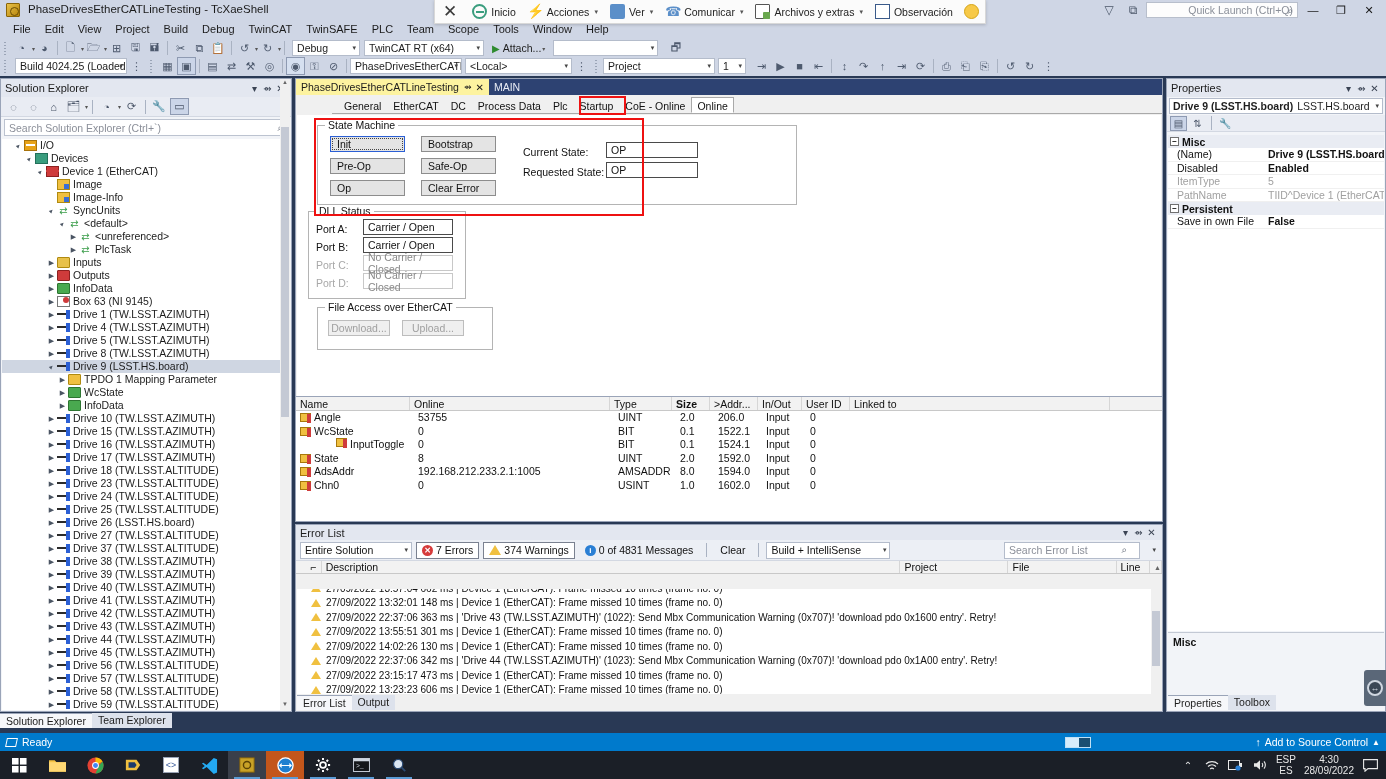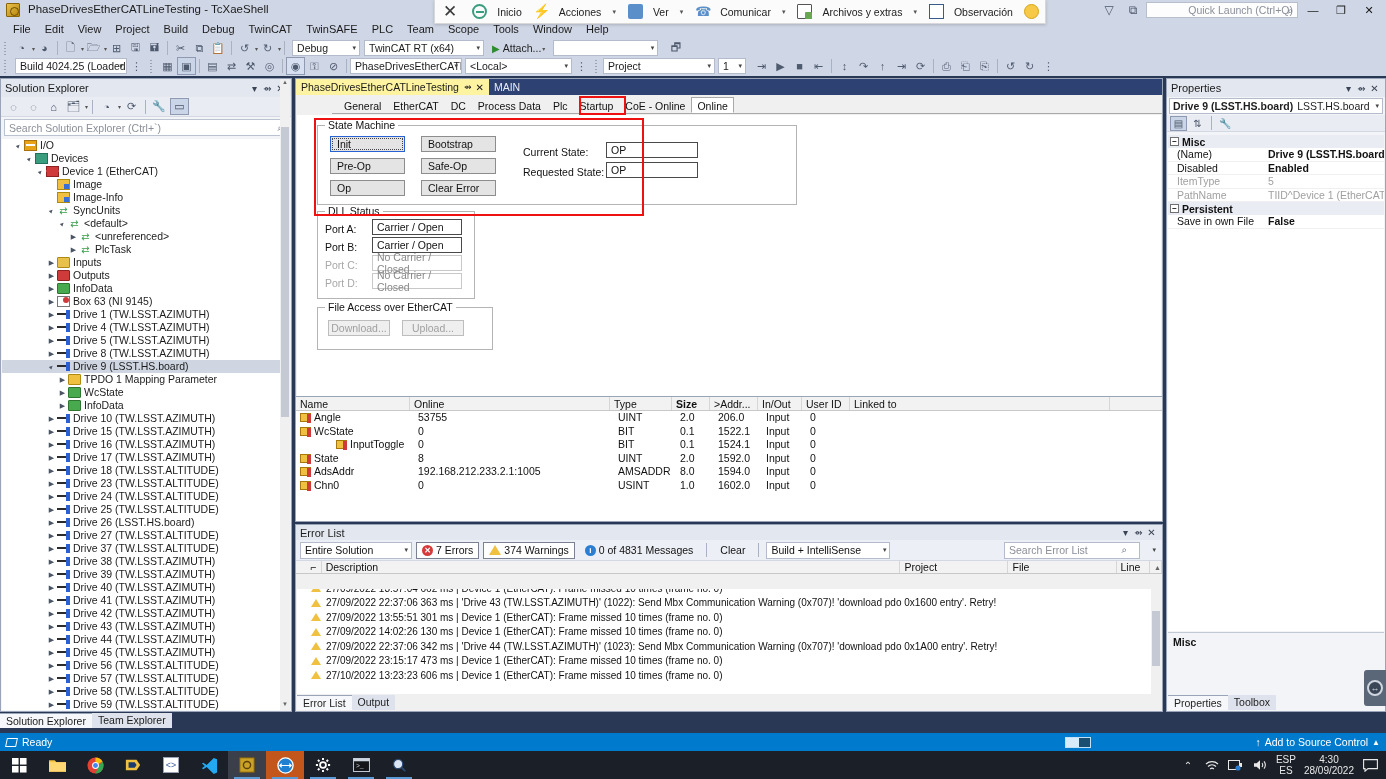--- a/index.html
+++ b/index.html
@@ -30,21 +30,21 @@
   
   .menubar { position:absolute; left:0; top:20px; width:1386px; height:18px; background:#cfd6e5;
      display:flex; align-items:center; padding-left:6px; }
   .menubar .mi { padding:0 7px; font-size:11px; color:#1b1b1b; line-height:18px; cursor:default;}
 
   
   .overlay { position:absolute; left:434px; top:0px; height:24px; background:#fbfbfb;
       border:1px solid #d8d8d8; border-top:none; display:flex; align-items:center; padding:0 6px;
       box-shadow:0 1px 3px rgba(0,0,0,.18); z-index:40; }
   .ov-x { font-size:17px; color:#3b3b3b; padding:0 9px 0 2px; font-weight:300; }
-  .ov-item { display:flex; align-items:center; gap:10px; padding:0 6px; font-size:11px; color:#222; white-space:nowrap;}
+  .ov-item { display:flex; align-items:center; gap:4px; padding:0 6px; font-size:11px; color:#222; white-space:nowrap;}
   .ov-item .cap { font-size:10.5px; }
   .ov-caret { font-size:7px; color:#555; margin-left:1px;}
   .ov-ico { width:15px; height:15px; display:inline-block; position:relative; }
   .ico-inicio{ border:2px solid #3a9d7e; border-radius:50%; }
   .ico-inicio::after{content:"";position:absolute;left:2px;top:5px;width:8px;height:2px;background:#3a9d7e;}
   .ico-bolt{ color:#f3a712; font-size:14px; line-height:15px; }
   .ico-ver{ background:#5b8fc9; border-radius:2px; }
   .ico-com{ color:#5b8fc9; font-size:13px; line-height:15px;}
   .ico-arch{ background:#fff; border:1.5px solid #555; border-radius:1px; }
   .ico-arch::after{content:"";position:absolute;right:-1px;bottom:-1px;width:7px;height:7px;background:#6aa84f;border-radius:1px;}
@@ -711,21 +711,21 @@
         <div class="winbtn" style="left:12px;top:32px;width:75px;">Pre-Op</div>
         <div class="winbtn" style="left:103px;top:32px;width:75px;">Safe-Op</div>
         <div class="winbtn" style="left:12px;top:54px;width:75px;">Op</div>
         <div class="winbtn" style="left:103px;top:54px;width:75px;">Clear Error</div>
         <div class="flabel" style="left:205px;top:20px;">Current State:</div>
         <div class="ftext" style="left:288px;top:16px;width:92px;">OP</div>
         <div class="flabel" style="left:205px;top:40px;">Requested State:</div>
         <div class="ftext" style="left:288px;top:36px;width:92px;">OP</div>
       </div>
 
-      <div class="gbox" style="left:20px;top:96px;width:158px;height:88px;">
+      <div class="gbox" style="left:11px;top:96px;width:158px;height:88px;">
         <div class="glegend">DLL Status</div>
         <div class="flabel" style="left:7px;top:11px;">Port A:</div>
         <div class="ftext" style="left:54px;top:7px;width:90px;">Carrier / Open</div>
         <div class="flabel" style="left:7px;top:29px;">Port B:</div>
         <div class="ftext" style="left:54px;top:25px;width:90px;">Carrier / Open</div>
         <div class="flabel dis" style="left:7px;top:47px;">Port C:</div>
         <div class="ftext ro" style="left:54px;top:43px;width:90px;">No Carrier / Closed</div>
         <div class="flabel dis" style="left:7px;top:65px;">Port D:</div>
         <div class="ftext ro" style="left:54px;top:61px;width:90px;">No Carrier / Closed</div>
       </div>
@@ -776,21 +776,21 @@
           </div>
           <div class="gc" style="width: 200px;">0</div>
           <div class="gc" style="width: 62px;">BIT</div>
           <div class="gc" style="width: 38px;">0.1</div>
           <div class="gc" style="width: 48px;">1522.1</div>
           <div class="gc" style="width: 44px;">Input</div>
           <div class="gc" style="width: 48px;">0</div>
           <div class="gc" style="width: 260px;"></div>
         </div>
         <div class="grow">
-          <div class="gc" style="width: 118px; display: flex; align-items: center; padding-left: 40px;">
+          <div class="gc" style="width: 118px; display: flex; align-items: flex-start; padding-left: 40px;">
             <span class="gvar"></span>
             <span>InputToggle</span>
           </div>
           <div class="gc" style="width: 200px;">0</div>
           <div class="gc" style="width: 62px;">BIT</div>
           <div class="gc" style="width: 38px;">0.1</div>
           <div class="gc" style="width: 48px;">1524.1</div>
           <div class="gc" style="width: 44px;">Input</div>
           <div class="gc" style="width: 48px;">0</div>
           <div class="gc" style="width: 260px;"></div>
@@ -876,41 +876,45 @@
       <div class="elch" style="width:34px;">Line</div>
       <div class="elch" style="width:12px;text-align:center;color:#666;font-size:7px;">▲</div>
     </div>
     <div class="el-rows" id="elrows">
         <div class="elrow" style="margin-top: -8px;">
           <span class="elwarn"></span>
           <span>27/09/2022 13:57:04 662 ms | Device 1 (EtherCAT): Frame missed 10 times (frame no. 0)</span>
         </div>
         <div class="elrow">
           <span class="elwarn"></span>
+          <span>27/09/2022 13:32:01 148 ms | Device 1 (EtherCAT): Frame missed 10 times (frame no. 0)</span>
+        </div>
+        <div class="elrow">
+          <span class="elwarn"></span>
           <span>27/09/2022 22:37:06 363 ms | 'Drive 43 (TW.LSST.AZIMUTH)' (1022): Send Mbx Communication Warning (0x707)! 'download pdo 0x1600 entry'. Retry!</span>
         </div>
         <div class="elrow">
           <span class="elwarn"></span>
           <span>27/09/2022 13:55:51 301 ms | Device 1 (EtherCAT): Frame missed 10 times (frame no. 0)</span>
         </div>
         <div class="elrow">
           <span class="elwarn"></span>
           <span>27/09/2022 14:02:26 130 ms | Device 1 (EtherCAT): Frame missed 10 times (frame no. 0)</span>
         </div>
         <div class="elrow">
           <span class="elwarn"></span>
           <span>27/09/2022 22:37:06 342 ms | 'Drive 44 (TW.LSST.AZIMUTH)' (1023): Send Mbx Communication Warning (0x707)! 'download pdo 0x1A00 entry'. Retry!</span>
         </div>
         <div class="elrow">
           <span class="elwarn"></span>
           <span>27/09/2022 23:15:17 473 ms | Device 1 (EtherCAT): Frame missed 10 times (frame no. 0)</span>
         </div>
         <div class="elrow">
           <span class="elwarn"></span>
-          <span>27/10/2022 13:23:23 606 ms | Device 1 (EtherCAT): Frame missed 10 times (frame no. 0)</span>
+          <span>27/09/2022 13:23:23 606 ms | Device 1 (EtherCAT): Frame missed 10 times (frame no. 0)</span>
         </div>
       </div>
     <div class="el-vscroll">
       <div style="position:absolute;left:1px;top:22px;width:8px;height:55px;background:#c4c9d4;"></div>
     </div>
     <div class="el-tabs" id="eltabs">
         <div class="el-tab active">Error List</div>
         <div class="el-tab">Output</div>
       </div>
   </div>

